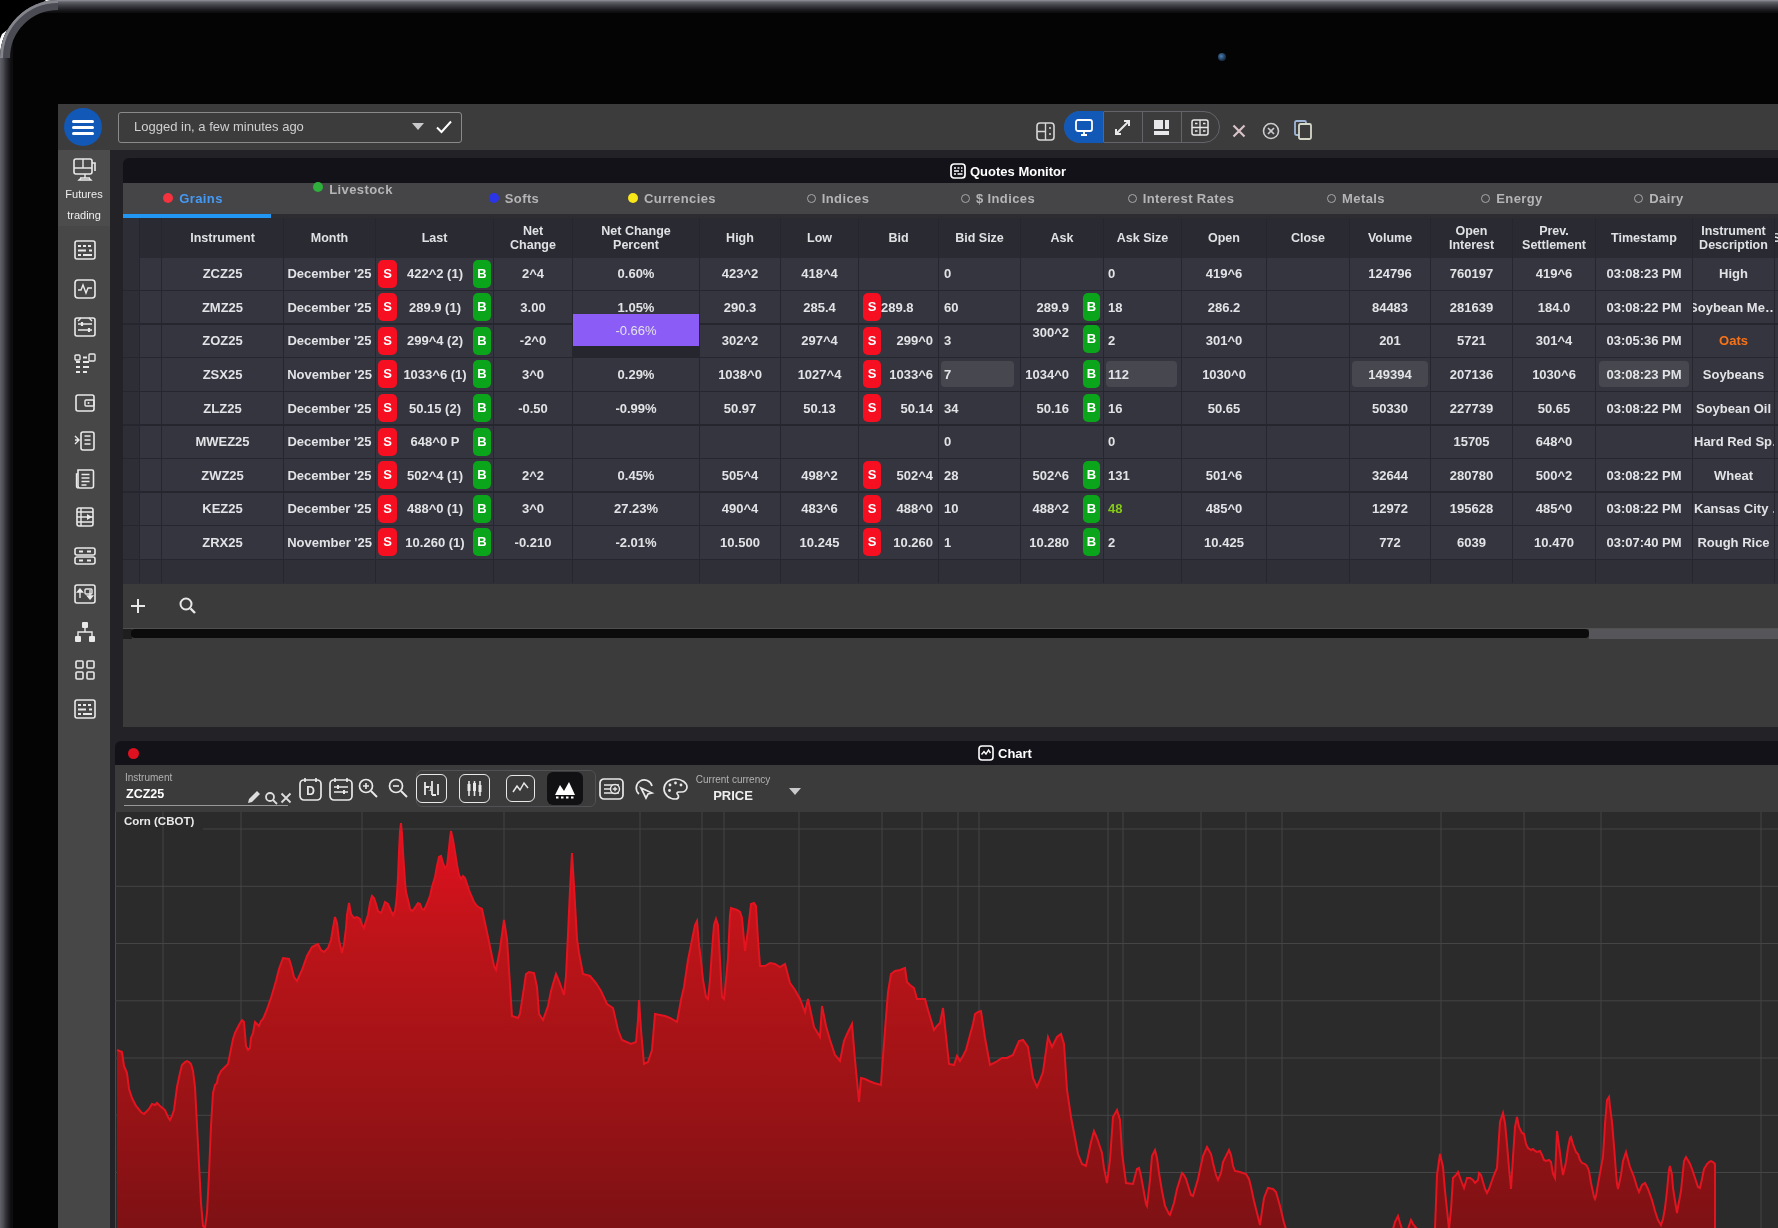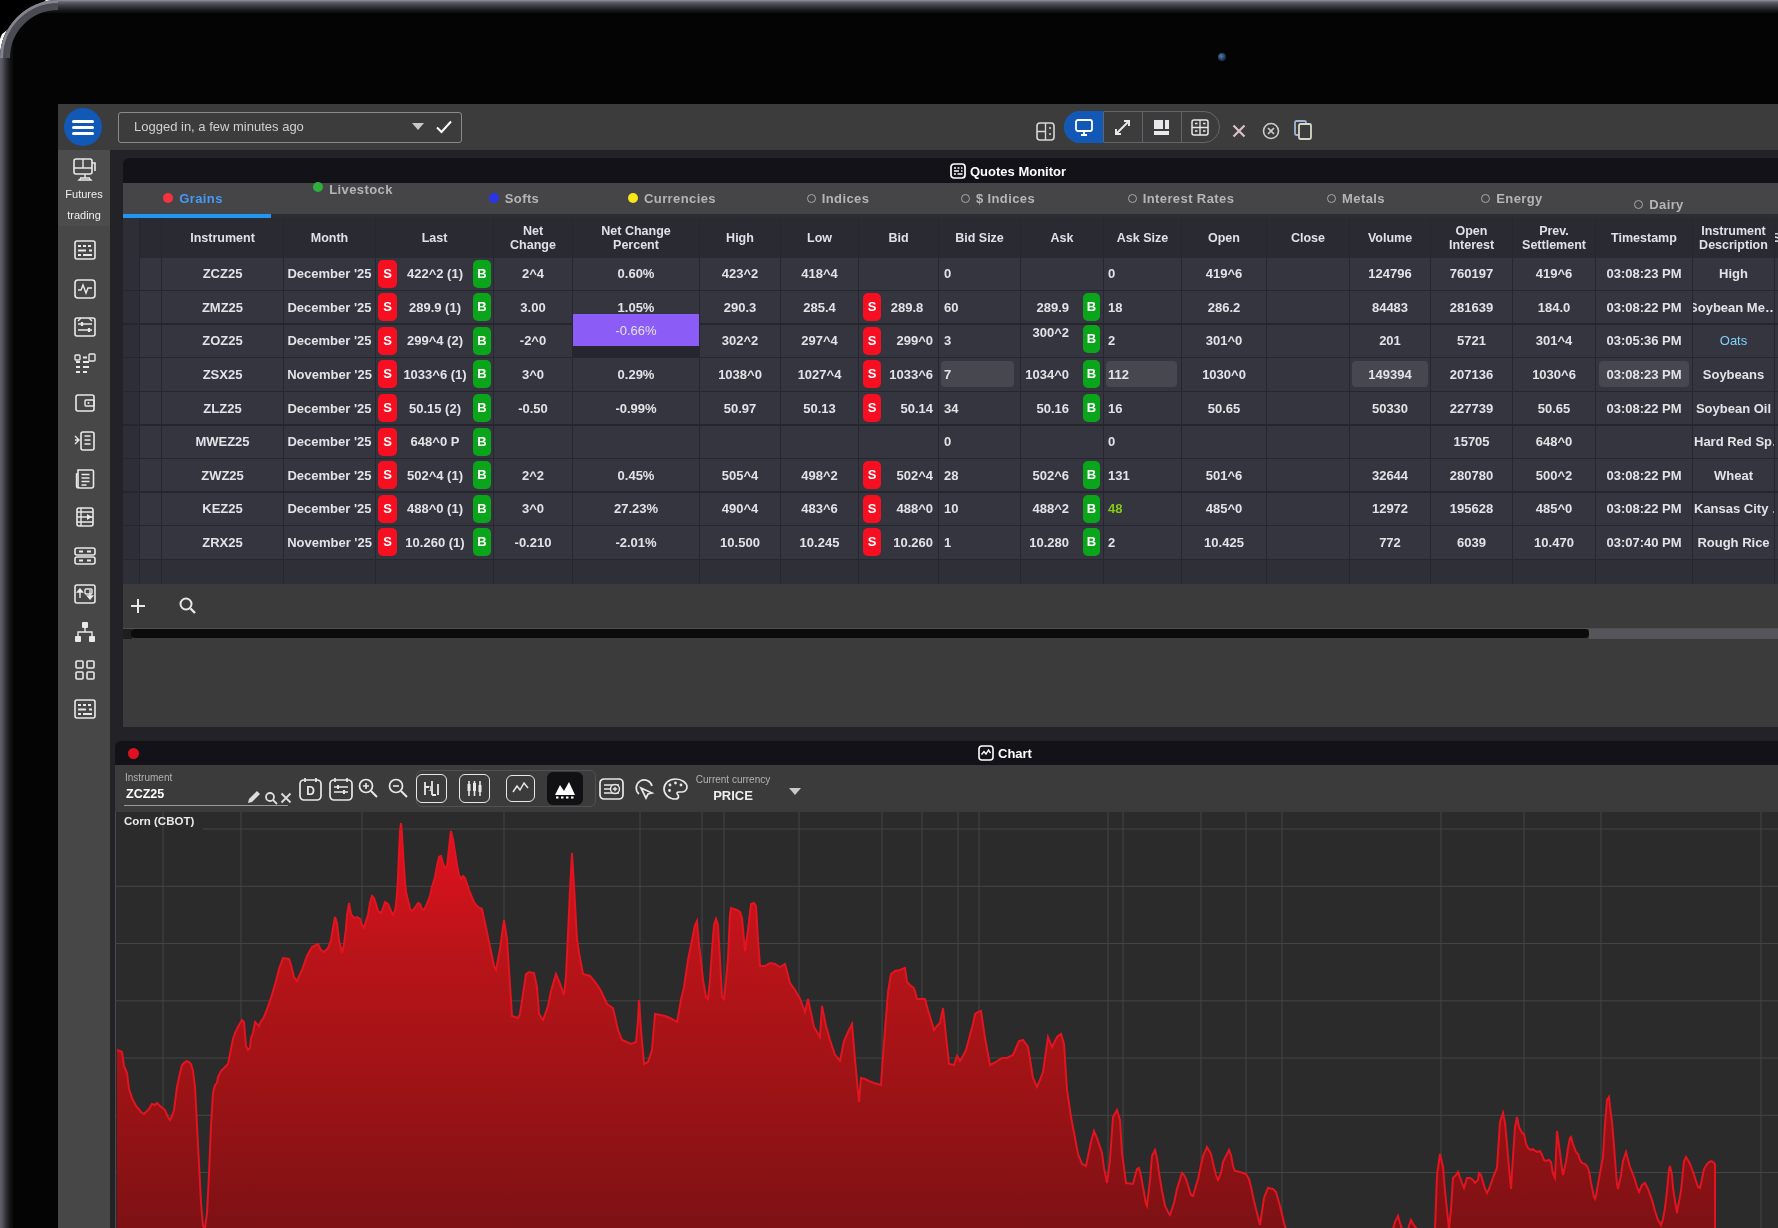--- a/index.html
+++ b/index.html
@@ -196,21 +196,21 @@
 <div class="abs" style="left:65px;top:79px;width:1655px;height:31px;background:#454548;"></div>
 <div class="abs" style="left:15px;top:78px;width:240px;height:32px;display:flex;align-items:center;justify-content:center;font-size:13px;font-weight:bold;letter-spacing:.4px;color:#459af5;"><span style="display:inline-block;width:10px;height:10px;border-radius:50%;background:#f5333f;margin-right:6px;"></span>Grains</div>
     <div class="abs" style="left:175px;top:78px;width:240px;height:32px;display:flex;align-items:flex-start;justify-content:center;font-size:13px;font-weight:bold;letter-spacing:.4px;color:#b5b5b7;"><span style="display:inline-block;width:10px;height:10px;border-radius:50%;background:#2faf3c;margin-right:6px;"></span>Livestock</div>
     <div class="abs" style="left:336px;top:78px;width:240px;height:32px;display:flex;align-items:center;justify-content:center;font-size:13px;font-weight:bold;letter-spacing:.4px;color:#b5b5b7;"><span style="display:inline-block;width:10px;height:10px;border-radius:50%;background:#2b35e8;margin-right:6px;"></span>Softs</div>
     <div class="abs" style="left:494px;top:78px;width:240px;height:32px;display:flex;align-items:center;justify-content:center;font-size:13px;font-weight:bold;letter-spacing:.4px;color:#b5b5b7;"><span style="display:inline-block;width:10px;height:10px;border-radius:50%;background:#f7e719;margin-right:6px;"></span>Currencies</div>
     <div class="abs" style="left:660px;top:78px;width:240px;height:32px;display:flex;align-items:center;justify-content:center;font-size:13px;font-weight:bold;letter-spacing:.4px;color:#b5b5b7;"><span style="display:inline-block;width:9px;height:9px;border-radius:50%;border:1.5px solid #a8a8aa;margin-right:6px;"></span>Indices</div>
     <div class="abs" style="left:820px;top:78px;width:240px;height:32px;display:flex;align-items:center;justify-content:center;font-size:13px;font-weight:bold;letter-spacing:.4px;color:#b5b5b7;"><span style="display:inline-block;width:9px;height:9px;border-radius:50%;border:1.5px solid #a8a8aa;margin-right:6px;"></span>$ Indices</div>
     <div class="abs" style="left:1003px;top:78px;width:240px;height:32px;display:flex;align-items:center;justify-content:center;font-size:13px;font-weight:bold;letter-spacing:.4px;color:#b5b5b7;"><span style="display:inline-block;width:9px;height:9px;border-radius:50%;border:1.5px solid #a8a8aa;margin-right:6px;"></span>Interest Rates</div>
     <div class="abs" style="left:1178px;top:78px;width:240px;height:32px;display:flex;align-items:center;justify-content:center;font-size:13px;font-weight:bold;letter-spacing:.4px;color:#b5b5b7;"><span style="display:inline-block;width:9px;height:9px;border-radius:50%;border:1.5px solid #a8a8aa;margin-right:6px;"></span>Metals</div>
     <div class="abs" style="left:1334px;top:78px;width:240px;height:32px;display:flex;align-items:center;justify-content:center;font-size:13px;font-weight:bold;letter-spacing:.4px;color:#b5b5b7;"><span style="display:inline-block;width:9px;height:9px;border-radius:50%;border:1.5px solid #a8a8aa;margin-right:6px;"></span>Energy</div>
-    <div class="abs" style="left:1481px;top:84px;width:240px;height:32px;display:flex;align-items:center;justify-content:center;font-size:13px;font-weight:bold;letter-spacing:.4px;color:#b5b5b7;"><span style="display:inline-block;width:9px;height:9px;border-radius:50%;border:1.5px solid #a8a8aa;margin-right:6px;"></span>Dairy</div>
+    <div class="abs" style="left:1481px;top:78px;width:240px;height:32px;display:flex;align-items:center;justify-content:center;font-size:13px;font-weight:bold;letter-spacing:.4px;color:#b5b5b7;"><span style="display:inline-block;width:9px;height:9px;border-radius:50%;border:1.5px solid #a8a8aa;margin-right:6px;"></span>Dairy</div>
     <div class="abs" style="left:65px;top:110px;width:1655px;height:4.5px;background:#2c2c31;"></div>
     <div class="abs" style="left:65px;top:110px;width:148px;height:4.5px;background:#2196f3;"></div>
     <div class="abs" style="left:65px;top:114px;width:1655px;height:39.5px;background:#26262e;"></div>
     <div class="abs" style="left:65px;top:114px;width:16px;height:39.5px;background:#2e2e37;display:flex;align-items:center;justify-content:center;text-align:center;font-size:12.5px;font-weight:bold;color:#dfe1e4;line-height:14px;overflow:hidden;"></div>
     <div class="abs" style="left:82px;top:114px;width:21px;height:39.5px;background:#2a2a33;display:flex;align-items:center;justify-content:center;text-align:center;font-size:12.5px;font-weight:bold;color:#dfe1e4;line-height:14px;overflow:hidden;"></div>
     <div class="abs" style="left:104px;top:114px;width:121px;height:39.5px;background:#2a2a33;display:flex;align-items:center;justify-content:center;text-align:center;font-size:12.5px;font-weight:bold;color:#dfe1e4;line-height:14px;overflow:hidden;">Instrument</div>
     <div class="abs" style="left:226px;top:114px;width:91px;height:39.5px;background:#2a2a33;display:flex;align-items:center;justify-content:center;text-align:center;font-size:12.5px;font-weight:bold;color:#dfe1e4;line-height:14px;overflow:hidden;">Month</div>
     <div class="abs" style="left:318px;top:114px;width:117px;height:39.5px;background:#2a2a33;display:flex;align-items:center;justify-content:center;text-align:center;font-size:12.5px;font-weight:bold;color:#dfe1e4;line-height:14px;overflow:hidden;">Last</div>
     <div class="abs" style="left:436px;top:114px;width:78px;height:39.5px;background:#2a2a33;display:flex;align-items:center;justify-content:center;text-align:center;font-size:12.5px;font-weight:bold;color:#dfe1e4;line-height:14px;overflow:hidden;">Net<br>Change</div>
     <div class="abs" style="left:515px;top:114px;width:126px;height:39.5px;background:#2a2a33;display:flex;align-items:center;justify-content:center;text-align:center;font-size:12.5px;font-weight:bold;color:#dfe1e4;line-height:14px;overflow:hidden;">Net Change<br>Percent</div>
@@ -262,21 +262,21 @@
       <span style="display:inline-block;width:19px;height:28px;border-radius:5px;background:#f50f21;color:#fff;font-size:13px;font-weight:bold;text-align:center;line-height:28px;">S</span>
       <span style="flex:1;text-align:center;">289.9 (1)</span>
       <span style="display:inline-block;width:18px;height:28px;border-radius:5px;background:#0ba51c;color:#fff;font-size:13px;font-weight:bold;text-align:center;line-height:28px;">B</span>
     </div>
     <div class="abs" style="left:436px;top:187.1px;width:78px;height:32.4px;background:#35353f;display:flex;align-items:center;justify-content:center;color:#e2e3e6;font-size:13px;font-weight:bold;white-space:nowrap;overflow:hidden;">3.00</div>
     <div class="abs" style="left:515px;top:187.1px;width:126px;height:32.4px;background:#35353f;display:flex;align-items:center;justify-content:center;color:#e2e3e6;font-size:13px;font-weight:bold;white-space:nowrap;overflow:hidden;">1.05%</div>
     <div class="abs" style="left:642px;top:187.1px;width:80px;height:32.4px;background:#35353f;display:flex;align-items:center;justify-content:center;color:#e2e3e6;font-size:13px;font-weight:bold;white-space:nowrap;overflow:hidden;">290.3</div>
     <div class="abs" style="left:723px;top:187.1px;width:77px;height:32.4px;background:#35353f;display:flex;align-items:center;justify-content:center;color:#e2e3e6;font-size:13px;font-weight:bold;white-space:nowrap;overflow:hidden;">285.4</div>
     <div class="abs" style="left:801px;top:187.1px;width:79px;height:32.4px;background:#35353f;display:flex;align-items:center;color:#e2e3e6;font-size:13px;font-weight:bold;white-space:nowrap;padding:0 5px 0 4px;overflow:hidden;">
       <span style="display:inline-block;width:18px;height:28px;border-radius:5px;background:#f50f21;color:#fff;font-size:13px;font-weight:bold;text-align:center;line-height:28px;">S</span>
-      <span style="flex:1;text-align:center;">289.8</span>
+      <span style="flex:1;text-align:left;">289.8</span>
     </div>
     <div class="abs" style="left:881px;top:187.1px;width:81px;height:32.4px;background:#35353f;display:flex;align-items:center;color:#e2e3e6;font-size:13px;font-weight:bold;white-space:nowrap;padding-left:5px;overflow:hidden;">60</div>
     <div class="abs" style="left:963px;top:187.1px;width:82px;height:32.4px;background:#35353f;display:flex;align-items:center;color:#e2e3e6;font-size:13px;font-weight:bold;white-space:nowrap;padding:0 3px 0 4px;overflow:hidden;">
       <span style="flex:1;text-align:right;padding-right:14px;">289.9</span>
       <span style="display:inline-block;width:17px;height:28px;border-radius:5px;background:#0ba51c;color:#fff;font-size:13px;font-weight:bold;text-align:center;line-height:28px;">B</span>
     </div>
     <div class="abs" style="left:1046px;top:187.1px;width:77px;height:32.4px;background:#35353f;display:flex;align-items:center;color:#e2e3e6;font-size:13px;font-weight:bold;white-space:nowrap;padding-left:4px;overflow:hidden;">18</div>
     <div class="abs" style="left:1124px;top:187.1px;width:84px;height:32.4px;background:#35353f;display:flex;align-items:center;justify-content:center;color:#e2e3e6;font-size:13px;font-weight:bold;white-space:nowrap;overflow:hidden;">286.2</div>
     <div class="abs" style="left:1209px;top:187.1px;width:82px;height:32.4px;background:#35353f;display:flex;align-items:center;color:#e2e3e6;font-size:13px;font-weight:bold;white-space:nowrap;overflow:hidden;"></div>
     <div class="abs" style="left:1292px;top:187.1px;width:80px;height:32.4px;background:#35353f;display:flex;align-items:center;justify-content:center;color:#e2e3e6;font-size:13px;font-weight:bold;white-space:nowrap;overflow:hidden;">84483</div>
@@ -307,21 +307,21 @@
       <span style="flex:1;text-align:right;padding-right:14px;">300^2</span>
       <span style="display:inline-block;width:17px;height:28px;border-radius:5px;background:#0ba51c;color:#fff;font-size:13px;font-weight:bold;text-align:center;line-height:28px;">B</span>
     </div>
     <div class="abs" style="left:1046px;top:220.7px;width:77px;height:32.4px;background:#35353f;display:flex;align-items:center;color:#e2e3e6;font-size:13px;font-weight:bold;white-space:nowrap;padding-left:4px;overflow:hidden;">2</div>
     <div class="abs" style="left:1124px;top:220.7px;width:84px;height:32.4px;background:#35353f;display:flex;align-items:center;justify-content:center;color:#e2e3e6;font-size:13px;font-weight:bold;white-space:nowrap;overflow:hidden;">301^0</div>
     <div class="abs" style="left:1209px;top:220.7px;width:82px;height:32.4px;background:#35353f;display:flex;align-items:center;color:#e2e3e6;font-size:13px;font-weight:bold;white-space:nowrap;overflow:hidden;"></div>
     <div class="abs" style="left:1292px;top:220.7px;width:80px;height:32.4px;background:#35353f;display:flex;align-items:center;justify-content:center;color:#e2e3e6;font-size:13px;font-weight:bold;white-space:nowrap;overflow:hidden;">201</div>
     <div class="abs" style="left:1373px;top:220.7px;width:81px;height:32.4px;background:#35353f;display:flex;align-items:center;justify-content:center;color:#e2e3e6;font-size:13px;font-weight:bold;white-space:nowrap;overflow:hidden;">5721</div>
     <div class="abs" style="left:1455px;top:220.7px;width:82px;height:32.4px;background:#35353f;display:flex;align-items:center;justify-content:center;color:#e2e3e6;font-size:13px;font-weight:bold;white-space:nowrap;overflow:hidden;">301^4</div>
     <div class="abs" style="left:1538px;top:220.7px;width:96px;height:32.4px;background:#35353f;display:flex;align-items:center;justify-content:center;color:#e2e3e6;font-size:13px;font-weight:bold;white-space:nowrap;overflow:hidden;">03:05:36 PM</div>
-    <div class="abs" style="left:1635px;top:220.7px;width:81px;height:32.4px;background:#35353f;display:flex;align-items:center;justify-content:center;font-size:12.5px;color:#7dd3fc;font-size:13px;font-weight:normal;white-space:nowrap;overflow:hidden;">Oats</div>
+    <div class="abs" style="left:1635px;top:220.7px;width:81px;height:32.4px;background:#35353f;display:flex;align-items:center;justify-content:center;font-size:12.5px;color:#f97316;font-size:13px;font-weight:bold;white-space:nowrap;overflow:hidden;">Oats</div>
     <div class="abs" style="left:1717px;top:220.7px;width:3px;height:32.4px;background:#35353f;display:flex;align-items:center;color:#e2e3e6;font-size:13px;font-weight:bold;white-space:nowrap;overflow:hidden;"></div>
     <div class="abs" style="left:65px;top:254.3px;width:16px;height:32.4px;background:#2e2e37;display:flex;align-items:center;color:#e2e3e6;font-size:13px;font-weight:bold;white-space:nowrap;overflow:hidden;"></div>
     <div class="abs" style="left:82px;top:254.3px;width:21px;height:32.4px;background:#35353f;display:flex;align-items:center;color:#e2e3e6;font-size:13px;font-weight:bold;white-space:nowrap;overflow:hidden;"></div>
     <div class="abs" style="left:104px;top:254.3px;width:121px;height:32.4px;background:#35353f;display:flex;align-items:center;justify-content:center;color:#e2e3e6;font-size:13px;font-weight:bold;white-space:nowrap;overflow:hidden;">ZSX25</div>
     <div class="abs" style="left:226px;top:254.3px;width:91px;height:32.4px;background:#35353f;display:flex;align-items:center;justify-content:center;color:#e2e3e6;font-size:13px;font-weight:bold;white-space:nowrap;overflow:hidden;">November '25</div>
     <div class="abs" style="left:318px;top:254.3px;width:117px;height:32.4px;background:#35353f;display:flex;align-items:center;color:#e2e3e6;font-size:13px;font-weight:bold;white-space:nowrap;padding:0 2px 0 2px;overflow:hidden;">
       <span style="display:inline-block;width:19px;height:28px;border-radius:5px;background:#f50f21;color:#fff;font-size:13px;font-weight:bold;text-align:center;line-height:28px;">S</span>
       <span style="flex:1;text-align:center;">1033^6 (1)</span>
       <span style="display:inline-block;width:18px;height:28px;border-radius:5px;background:#0ba51c;color:#fff;font-size:13px;font-weight:bold;text-align:center;line-height:28px;">B</span>
     </div>

